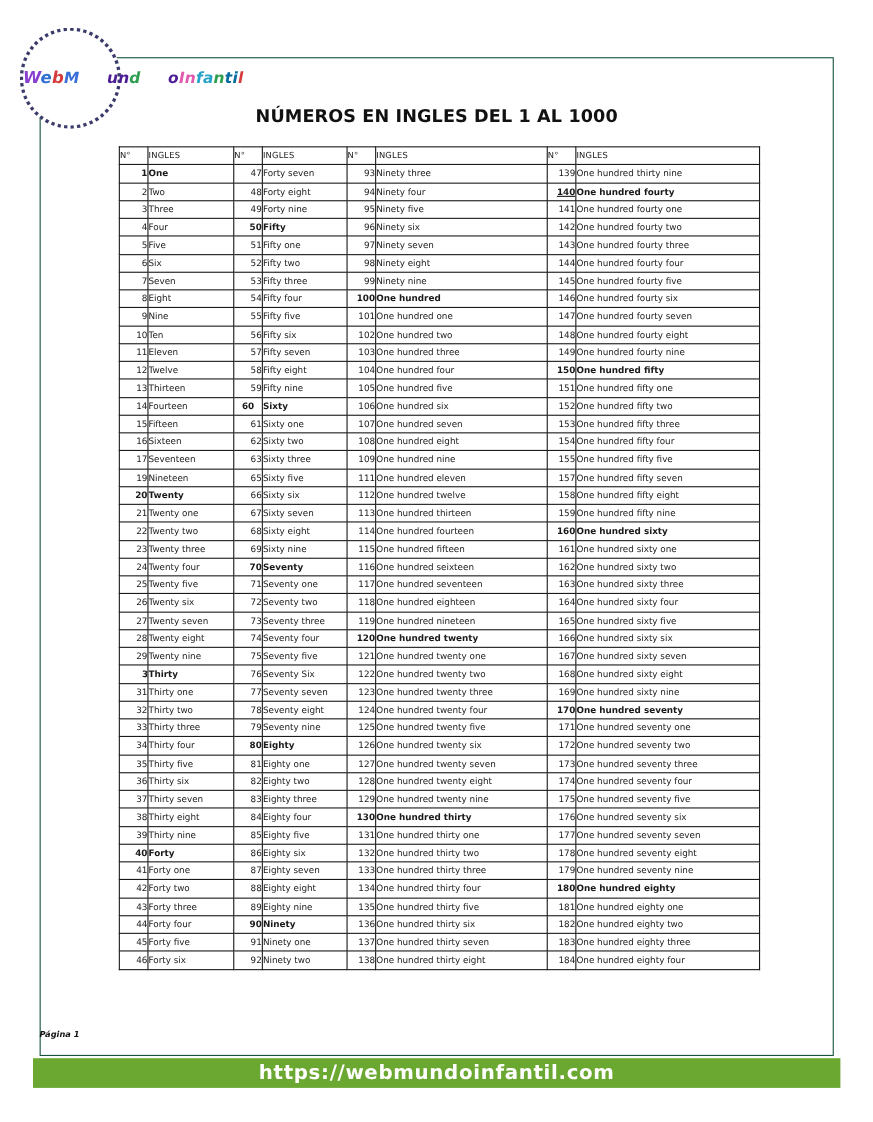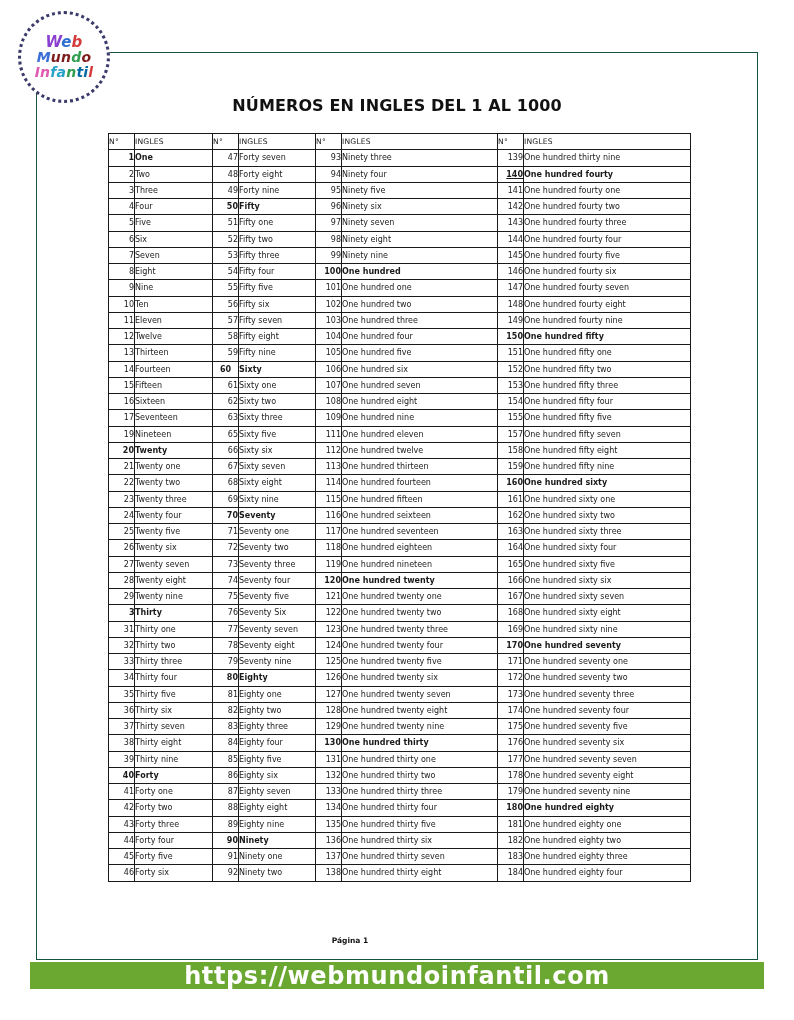--- a/index.html
+++ b/index.html
@@ -24,45 +24,45 @@
     height: 908px;
     border: 1.5px solid #14543a;
     box-sizing: border-box;
     pointer-events: none;
   }
 
   
   #logo {
     position: absolute;
     left: 18px;
-    top: 11px;
+    top: 25px;
     width: 92px;
     height: 92px;
     border-radius: 50%;
     background: #ffffff;
     border: 3px dotted #3b3b6b;
     box-sizing: border-box;
     display: flex;
-    flex-direction: column;
+    flex-direction: row;
     align-items: center;
-    justify-content: center;
+    justify-content: space-between;
     z-index: 5;
     line-height: 1.04;
   }
   .logo-line {
     font-family: "DejaVu Sans", sans-serif;
     font-weight: bold;
     font-style: italic;
     white-space: nowrap;
   }
   .logo-line-1 { font-size: 15px; letter-spacing: .2px; }
   .logo-line-2 { font-size: 14px; letter-spacing: .2px; }
   .logo-line-3 { font-size: 14px; letter-spacing: .2px; }
   .l-a { color:#8a3fd1; } .l-b { color:#2f6fd0; } .l-c { color:#d63b3b; }
-  .l-d { color:#3a6fd8; } .l-e { color:#7f1d1d; } .l-f { color:#2f9e4f; }
+  .l-d { color:#3a6fd8; } .l-e { color:#4c1d95;margin-left:25px; } .l-f { color:#2f9e4f; }
   .l-g { color:#e05ab0; } .l-h { color:#27a3c9; } .l-i { color:#0369a1; }
   .l-j { color:#d63b3b; }
 
   
   #doc-title {
     position: absolute;
     left: 36px;
     top: 96px;
     width: 722px;
     text-align: center;
@@ -114,40 +114,41 @@
 
   
   td.sep-left, th.sep-left { border-left: 1.4px solid #1a1a1a; }
 
   
   #page-label {
     position: absolute;
     left: 36px;
     top: 936px;
     width: 628px;
-    text-align: center;
+    text-align: left;
     font-family: "DejaVu Sans", sans-serif;
     font-size: 7.5px;
     font-weight: bold;
     color: #111111;
+    font-style: italic;
   }
   #url-bar {
     position: absolute;
     left: 30px;
     top: 962px;
     width: 734px;
     height: 27px;
     background: #6BA832;
     display: flex;
     align-items: center;
     justify-content: center;
   }
   #url-text {
     font-family: "DejaVu Sans", sans-serif;
-    font-size: 24px;
+    font-size: 18px;
     font-weight: bold;
     color: #ffffff;
     letter-spacing: .6px;
   }
 </style>
 </head>
 <body>
 
 <div id="page-frame"></div>
 

